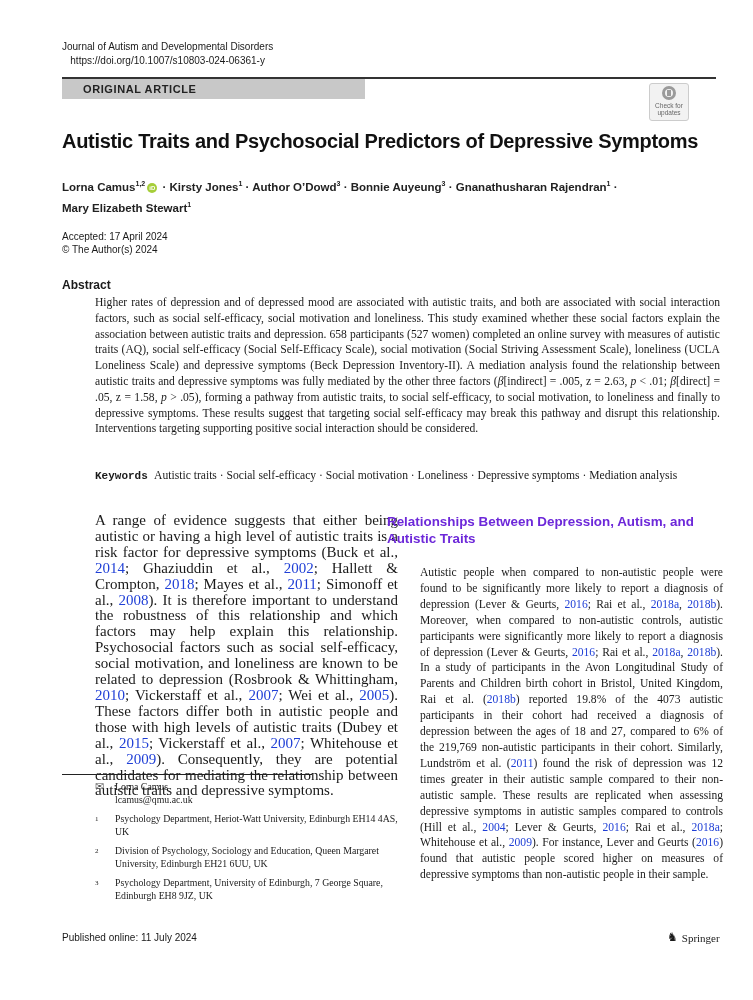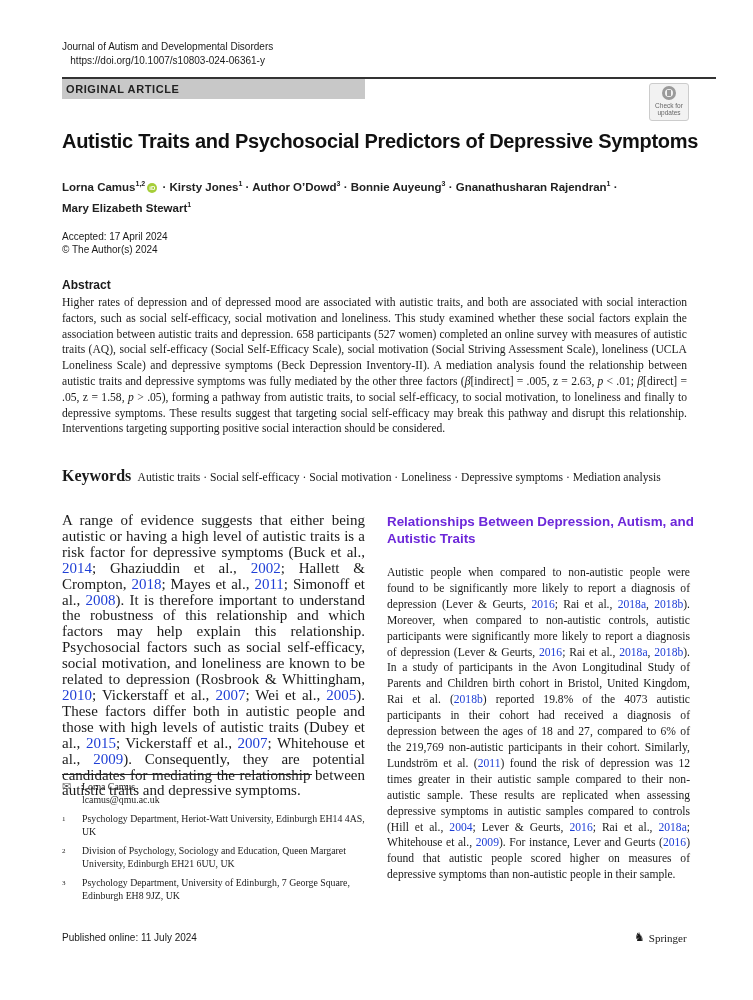--- a/index.html
+++ b/index.html
@@ -1,37 +1,37 @@
 <!DOCTYPE html>
 <html><head>
 <meta charset="utf-8">
 <style>
   html, body { margin:0; padding:0; background:#ffffff; }
   body { width:753px; height:1000px; position:relative; overflow:hidden; color:#1a1a1a; }
   .sans { font-family: "Liberation Sans", "DejaVu Sans", sans-serif; }
-  .serif { font-family: "Liberation Serif", "DejaVu Serif", serif; }
+  .serif { font-family: "Liberation Serif", "DejaVu Serif", serif; margin-left: 33px; }
   .abs { position:absolute; }
 
   #journal { left:62px; top:40px; font-size:10px; line-height:14px;text-align:center; }
   #topline { left:62px; top:77px; width:654px; height:2px; background:#333; }
-  #article-type { left:62px; top:79px; width:303px; height:20px; background:#c8c8c8; font-size:11px; font-weight:bold; letter-spacing:0.6px; line-height:20px; padding-left:4px; box-sizing:border-box; color:#222; }
+  #article-type { left:62px; top:79px; width:303px; height:20px; background:#c8c8c8; font-size:11px; font-weight:bold; letter-spacing:0.6px; line-height:20px; padding-left:21px; box-sizing:border-box; color:#222; }
   #crossmark { left:649px; top:83px; width:40px; height:38px; border:1px solid #ccc; border-radius:3px; background:#f2f2f2; text-align:center; font-size:6.5px; line-height:7px; color:#666; box-sizing:border-box; padding-top:2px; }
   #crossmark .ring { width:14px; height:14px; border-radius:50%; border:3px solid #9a9a9a; margin:0 auto 2px; box-sizing:border-box; position:relative; }
   #crossmark .ring::after { content:""; position:absolute; left:2px; top:1px; width:4px; height:6px; background:#9a9a9a; }
 
   #title { left:62px; top:130px; font-size:20px; font-weight:bold; letter-spacing:-0.3px; color:#111;text-align:right; }
   #authors { left:62px; top:175px; width:640px; font-size:11.5px; line-height:17px; font-weight:bold; color:#222; }
   #authors sup { font-size:7px; font-weight:bold; }
   .orcid { display:inline-block; width:10px; height:10px; border-radius:50%; background:#a6ce39; color:#fff; font-size:6px; line-height:10px; text-align:center; vertical-align:1px; font-weight:bold; margin:0 2px; }
 
   #dates { left:62px; top:230px; font-size:10px; line-height:13px; }
   #abstract-heading { left:62px; top:278px; font-size:12px; font-weight:bold; }
   #abstract { left:62px; top:295px; width:625px; font-size:11.6px; line-height:15.8px; text-align:justify; }
   #keywords { left:62px; top:468px; width:640px; font-size:11.6px; line-height:16px; }
-  #keywords .kw-label { font-weight:bold; font-family:Liberation Serif, serif; font-size:16px; margin-right:4px; }
+  #keywords .kw-label { font-weight:bold; font-family:Liberation Mono, monospace; font-size:11px; margin-right:4px; }
 
   #col-left { left:62px; top:513px; width:303px; font-size:15px; line-height:15.9px; text-align:justify; }
   #col-right { left:387px; top:565px; width:303px; font-size:11.6px; line-height:15.9px; text-align:justify; }
   #section-heading { left:387px; top:513px; width:320px; font-size:13.4px; font-weight:bold; line-height:17px; color:#6d28d9; }
   a.cite { color:#1f3fd6; text-decoration:none; }
 
   #fn-rule { left:62px; top:774px; width:250px; height:1px; background:#222; }
   #footnotes { left:62px; top:780px; width:303px; font-size:9.8px; line-height:13px; }
   .fn { display:flex; margin-bottom:6px; }
   .fn .mark { width:20px; flex:none; font-size:7px; padding-top:1px; }

